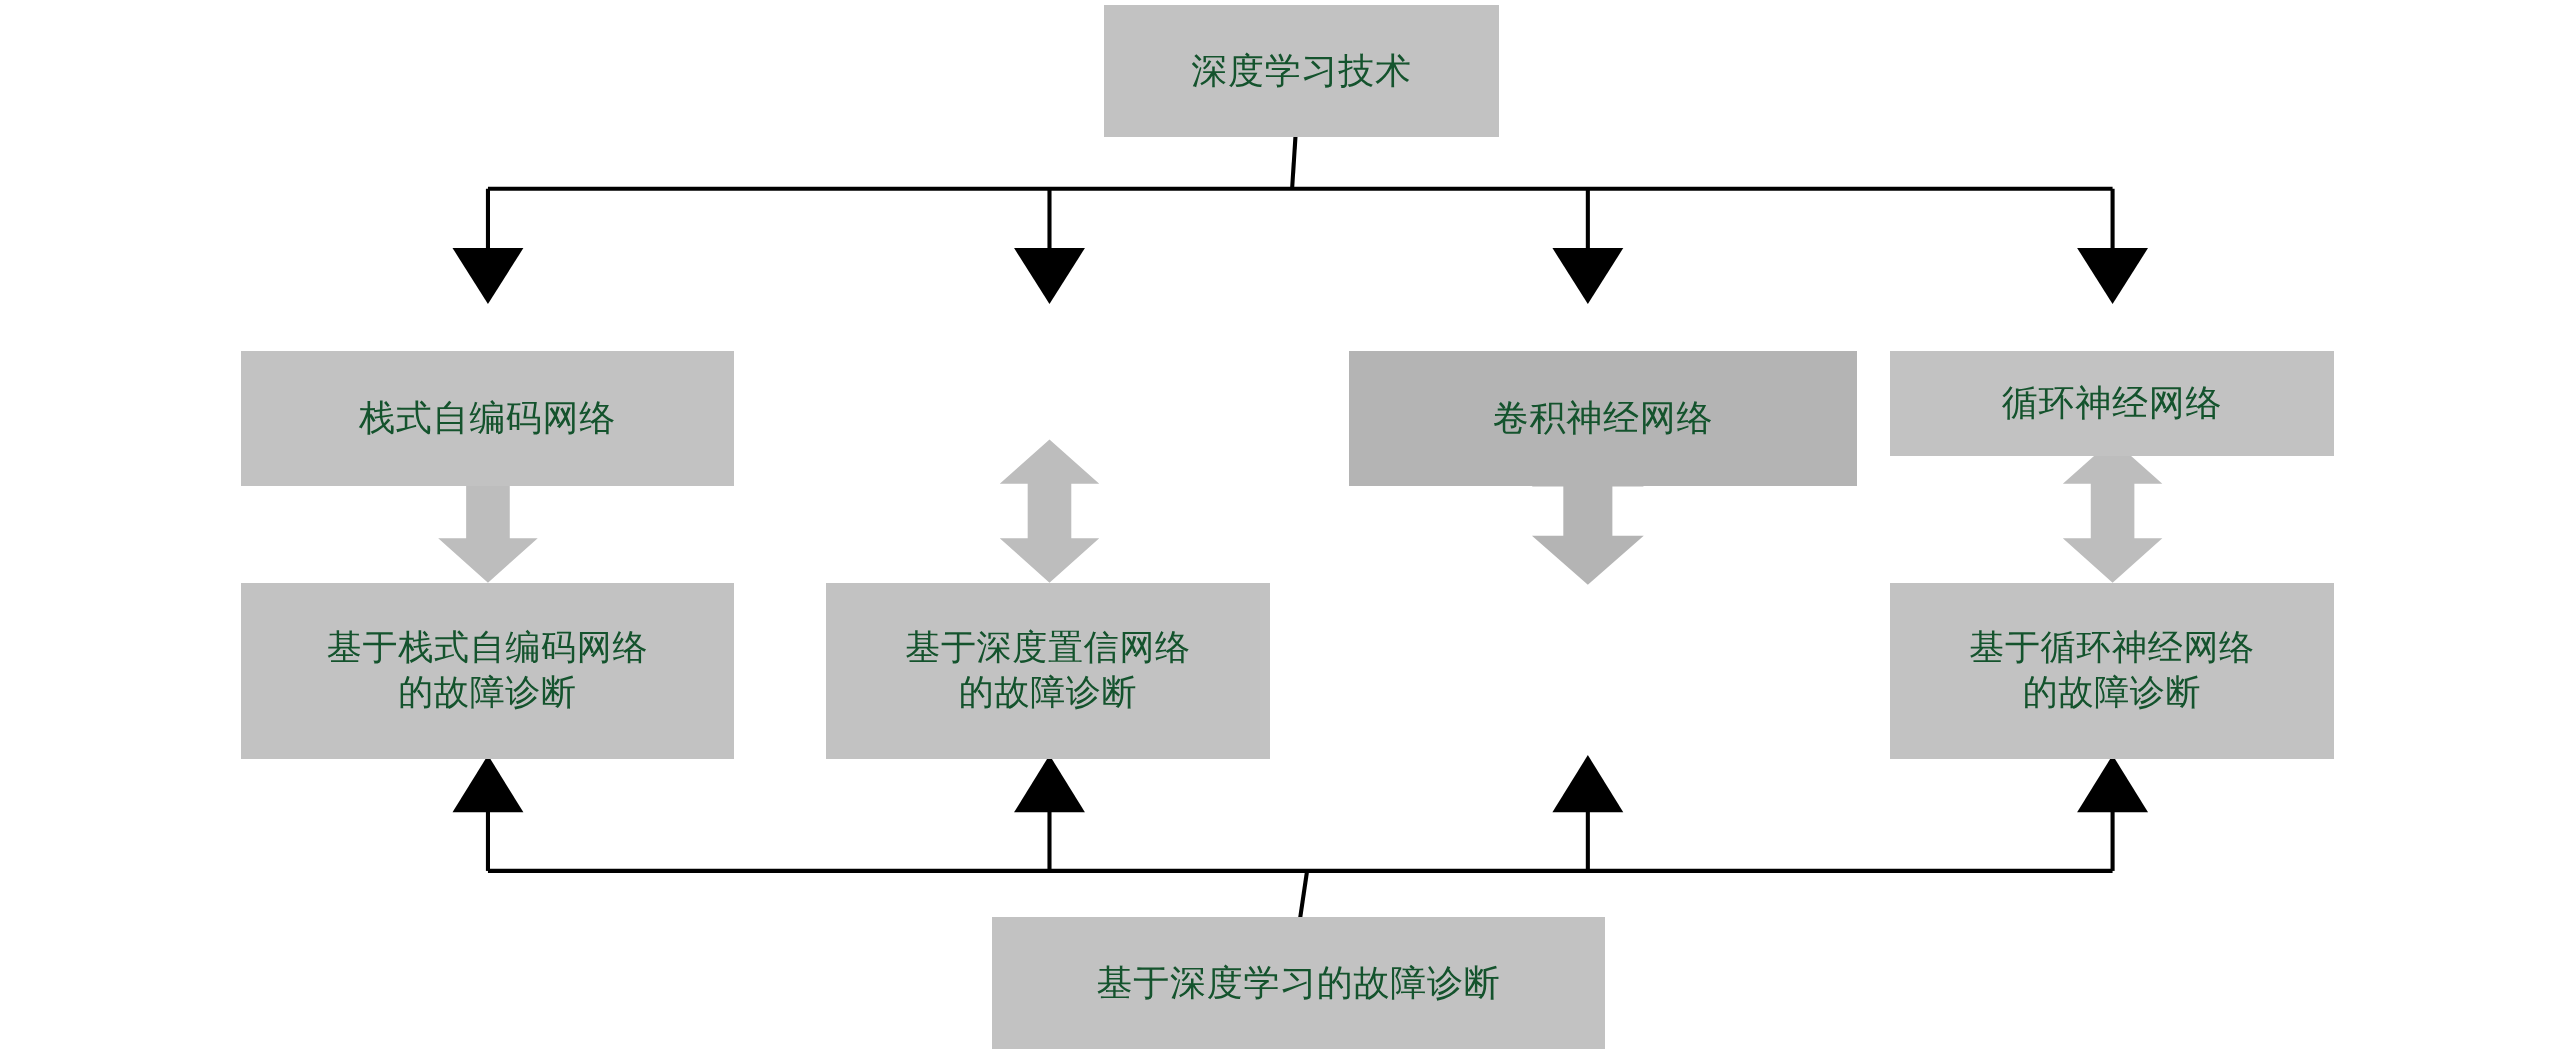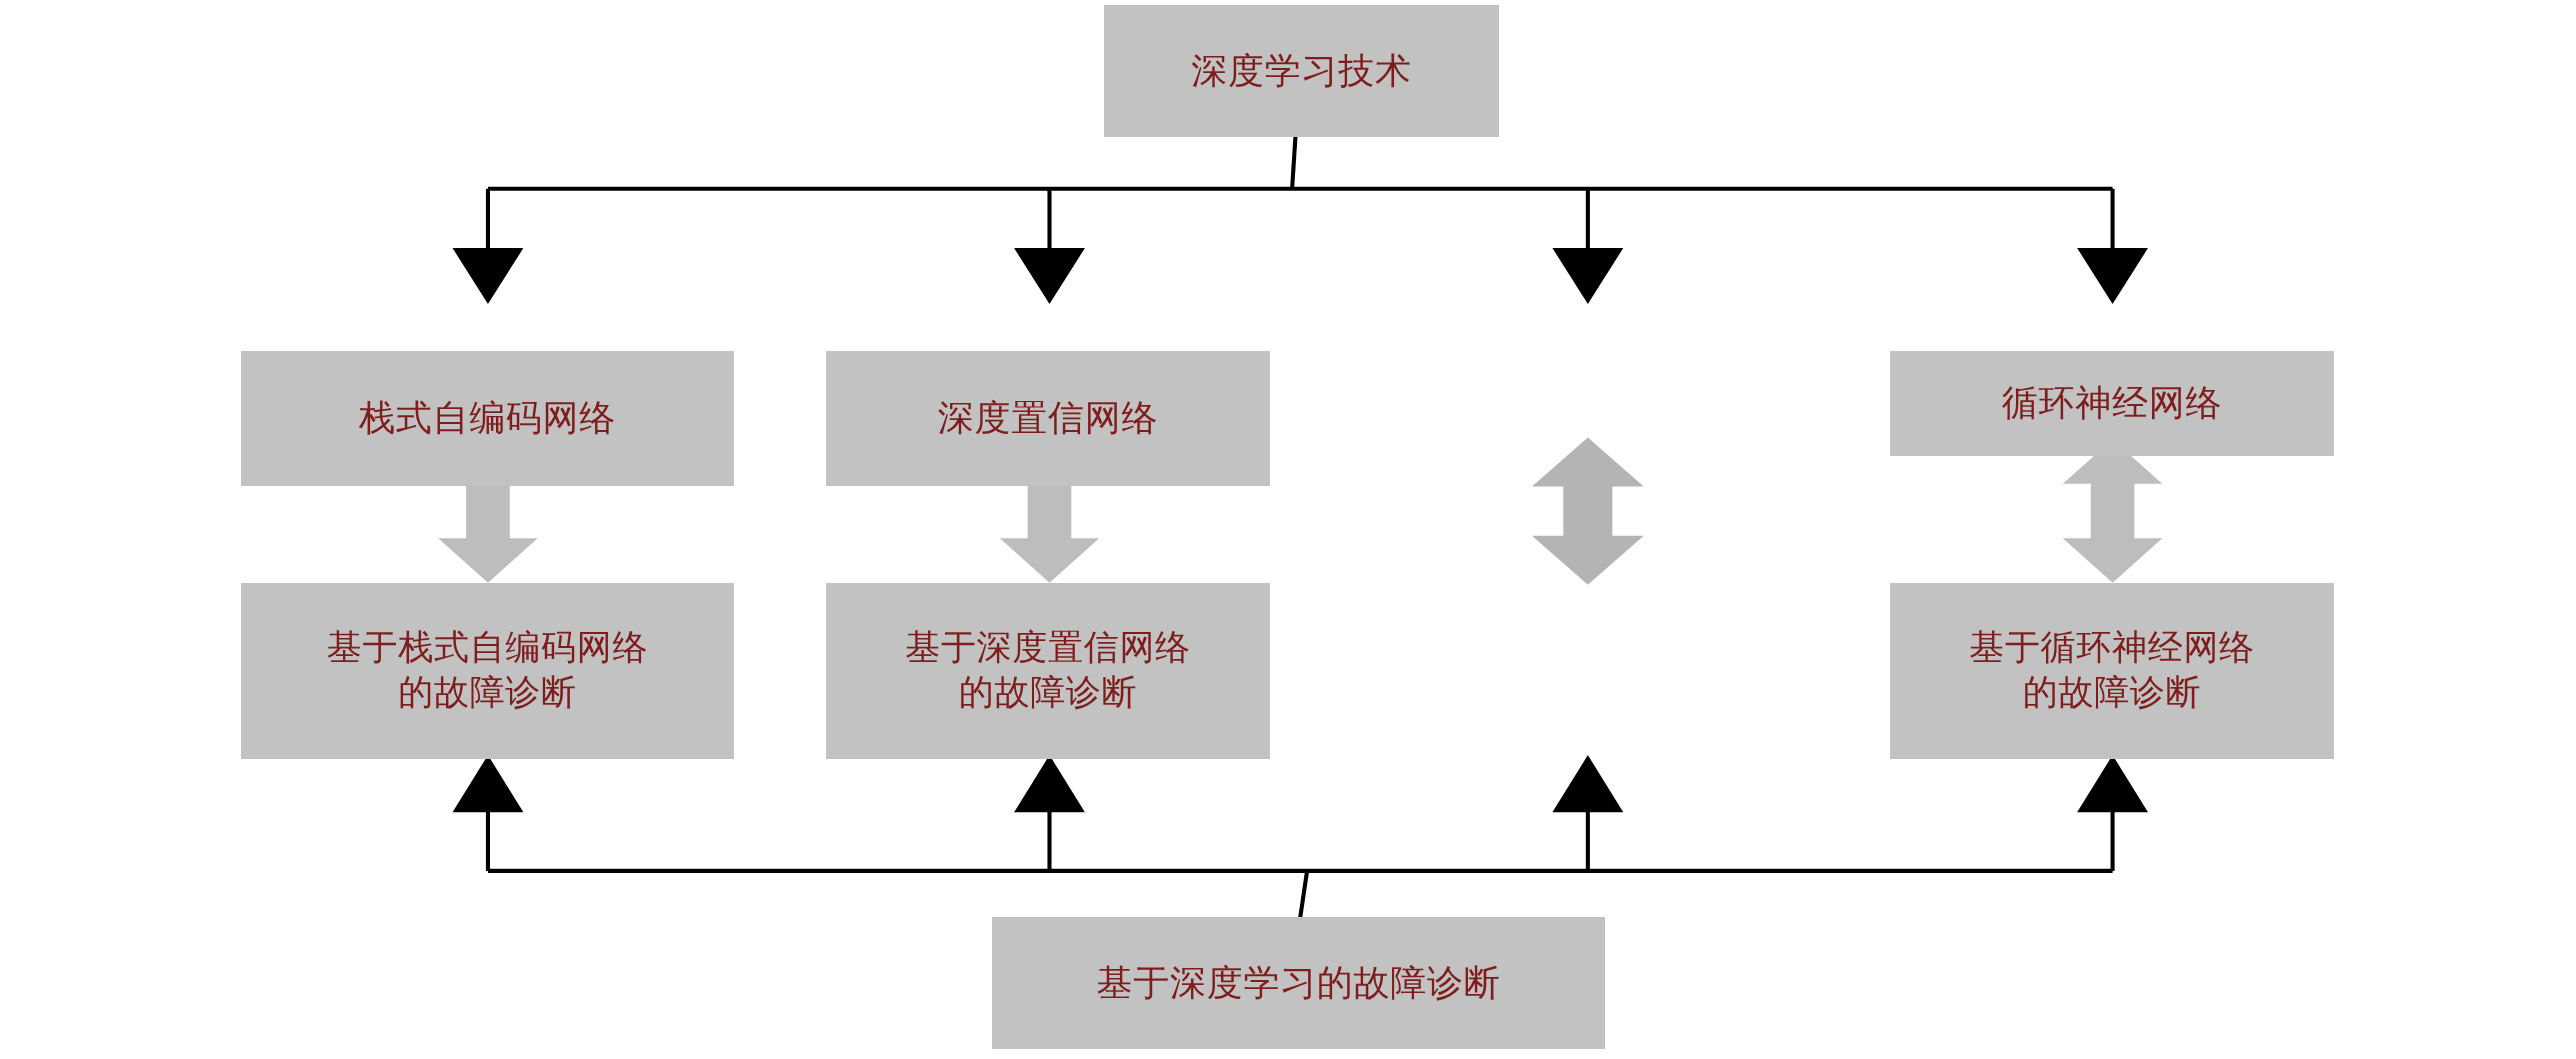--- a/index.html
+++ b/index.html
@@ -14,21 +14,21 @@
     background:#ffffff;
     overflow:hidden;
   }
   .node{
     position:absolute;
     box-sizing:border-box;
     display:flex;
     align-items:center;
     justify-content:center;
     text-align:center;
-    color:#7f1d1d;
+    color:#14532d;
     line-height:1.28;
     letter-spacing:0.02em;
     white-space:pre-line;
   }
   .node-root{ background:#c2c2c2; font-size:36px; }
   .node-tech{ background:#c2c2c2; font-size:36px;margin-top:46px; }
   .node-tech.accent{ background:#b4b4b4; }
   .node-app{ background:#c2c2c2; font-size:35px; }
   .node-app.accent{ background:#b4b4b4; }
   .node-bottom{ background:#c2c2c2; font-size:36px; }
@@ -89,24 +89,24 @@
   </svg>
 
   <div class="node node-root" style="left:1104px; top:4.8px; width:395px; height:132px;">
     <span>深度学习技术</span>
   </div>
 
   <div class="node node-tech" style="left:241px; top:305px; width:493px; height:135px;">
     <span>栈式自编码网络</span>
   </div>
 
-  <div class="node node-tech" style="left:826px; top:305px; width:444px; height:135px;">
-    <span>深度置信网络</span>
+
+  <div class="node node-tech accent" style="left:1349px; top:305px; width:508px; height:135px;">
+    <span>卷积神经网络</span>
   </div>
-
 
   <div class="node node-tech" style="left:1890px; top:305px; width:444px; height:105px;">
     <span>循环神经网络</span>
   </div>
 
   <div class="node node-app" style="left:241px; top:583px; width:493px; height:176px;text-align:center;">
     <span>基于栈式自编码网络
 的故障诊断</span>
   </div>
 

